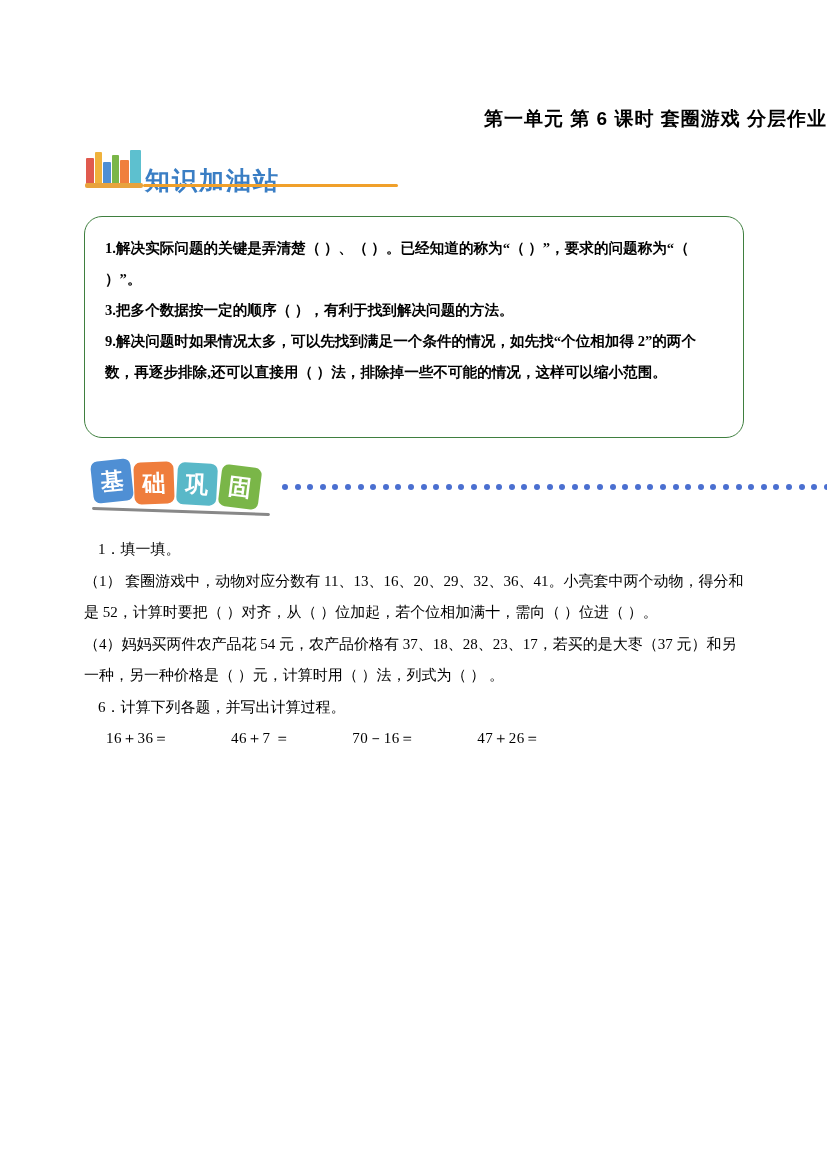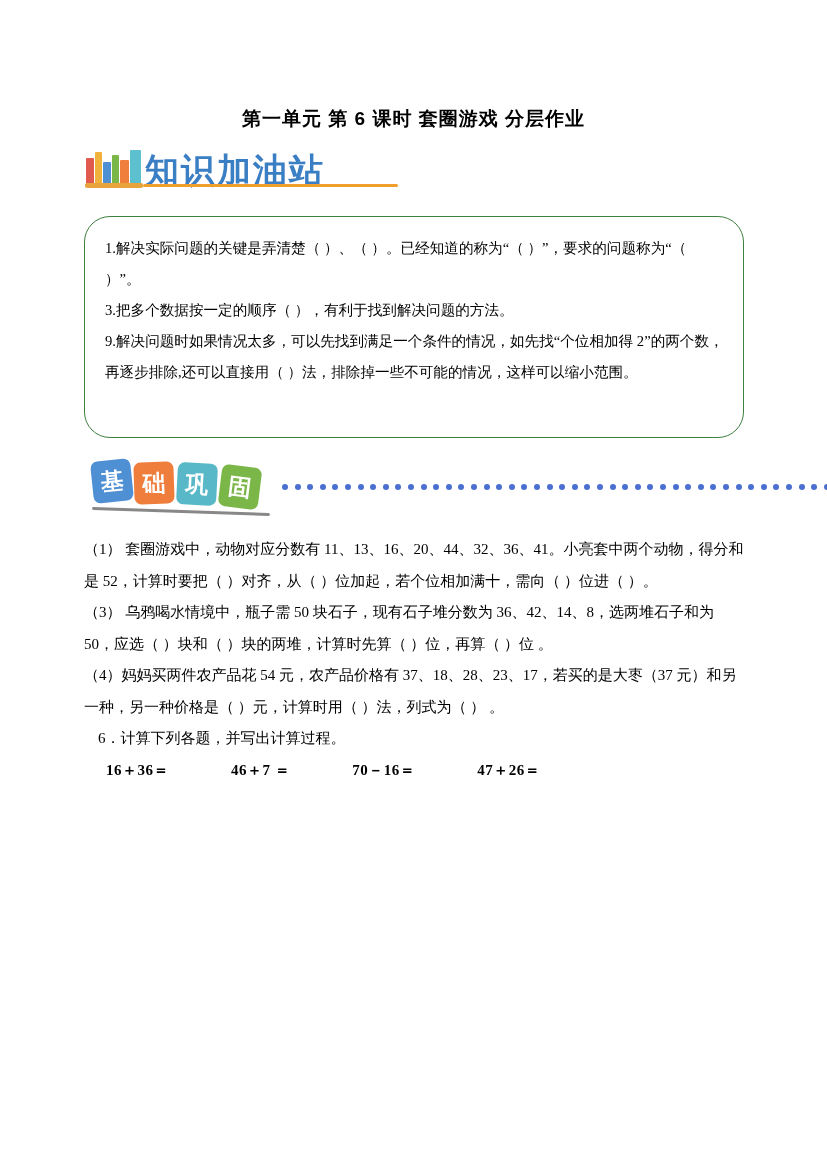--- a/index.html
+++ b/index.html
@@ -19,21 +19,21 @@
     position: absolute;
     left: 0; top: 0;
     width: 827px;
     height: 1169px;
   }
   .doc-title {
     position: absolute;
     left: 0;
     top: 106px;
     width: 827px;
-    text-align: center;
+    text-align: right;
     font-size: 19px;
     font-weight: bold;
     letter-spacing: 1px;
     font-family: "Liberation Sans", sans-serif;
   }
 
   
   .sec1-header {
     position: absolute;
     left: 85px;
@@ -58,22 +58,22 @@
     left: 0;
     bottom: 0;
     width: 58px;
     height: 5px;
     background: #e8a33d;
     border-radius: 2px;
   }
   .sec1-title {
     position: absolute;
     left: 60px;
-    top: 2px;
-    font-size: 34px;
+    top: 18px;
+    font-size: 25px;
     font-weight: bold;
     color: #3a7ec4;
     font-family: "Liberation Sans", sans-serif;
     letter-spacing: 2px;
   }
   .sec1-underline {
     position: absolute;
     left: 58px;
     top: 38px;
     width: 255px;
@@ -83,22 +83,23 @@
   }
 
   
   .know-box {
     position: absolute;
     left: 84px;
     top: 216px;
     width: 660px;
     height: 222px;
     border: 1.6px solid #3f7f3f;
-    border-radius: 26px;
+    border-radius: 18px;
     box-sizing: border-box;
+    font-weight: bold;
   }
   .know-inner {
     position: absolute;
     left: 20px;
     top: 16px;
     width: 620px;
     font-size: 14.6px;
     line-height: 31px;
   }
   .know-inner p {
@@ -174,21 +175,20 @@
     line-height: 31.5px;
   }
   .body-text p {
     margin: 0;
   }
   .q-line { }
   .calc-row {
     margin-top: 4px;
     padding-left: 22px;
     letter-spacing: 0.5px;
-    font-weight: bold;
   }
   .calc-row span.gap {
     display: inline-block;
     width: 62px;
   }
   .num-head { padding-left: 14px; }
 </style>
 </head>
 <body>
 
@@ -268,22 +268,22 @@
         <span class="dot" style="left: 478.8px; background: rgb(74, 111, 208);"></span>
         <span class="dot" style="left: 491.4px; background: rgb(74, 111, 208);"></span>
         <span class="dot" style="left: 504px; background: rgb(74, 111, 208);"></span>
         <span class="dot" style="left: 516.6px; background: rgb(74, 111, 208);"></span>
         <span class="dot" style="left: 529.2px; background: rgb(74, 111, 208);"></span>
         <span class="dot" style="left: 541.8px; background: rgb(74, 111, 208);"></span>
       </div>
   </div>
 
   <div class="body-text">
-    <p class="q-line">（1） 套圈游戏中，动物对应分数有 11、13、16、20、44、32、36、41。小亮套中两个动物，得分和是 52，计算时要把（   ）对齐，从（   ）位加起，若个位相加满十，需向（   ）位进（   ）。</p>
-    <p class="q-line">（3） 乌鸦喝水情境中，瓶子需 50 块石子，现有石子堆分数为 36、42、14、8，选两堆石子和为 50，应选（   ）块和（   ）块的两堆，计算时先算（   ）位，再算（   ）位 。</p>
+    <p class="q-line num-head">1．填一填。</p>
+    <p class="q-line">（1） 套圈游戏中，动物对应分数有 11、13、16、20、29、32、36、41。小亮套中两个动物，得分和是 52，计算时要把（   ）对齐，从（   ）位加起，若个位相加满十，需向（   ）位进（   ）。</p>
     <p class="q-line">（4）妈妈买两件农产品花 54 元，农产品价格有 37、18、28、23、17，若买的是大枣（37 元）和另一种，另一种价格是（   ）元，计算时用（   ）法，列式为（   ） 。</p>
     <p class="q-line num-head">6．计算下列各题，并写出计算过程。</p>
     <p class="calc-row">
       <span>16＋36＝</span><span class="gap"></span><span>46＋7 ＝</span><span class="gap"></span><span>70－16＝</span><span class="gap"></span><span>47＋26＝</span>
     </p>
   </div>
 
 </div>
 
 </body></html>

